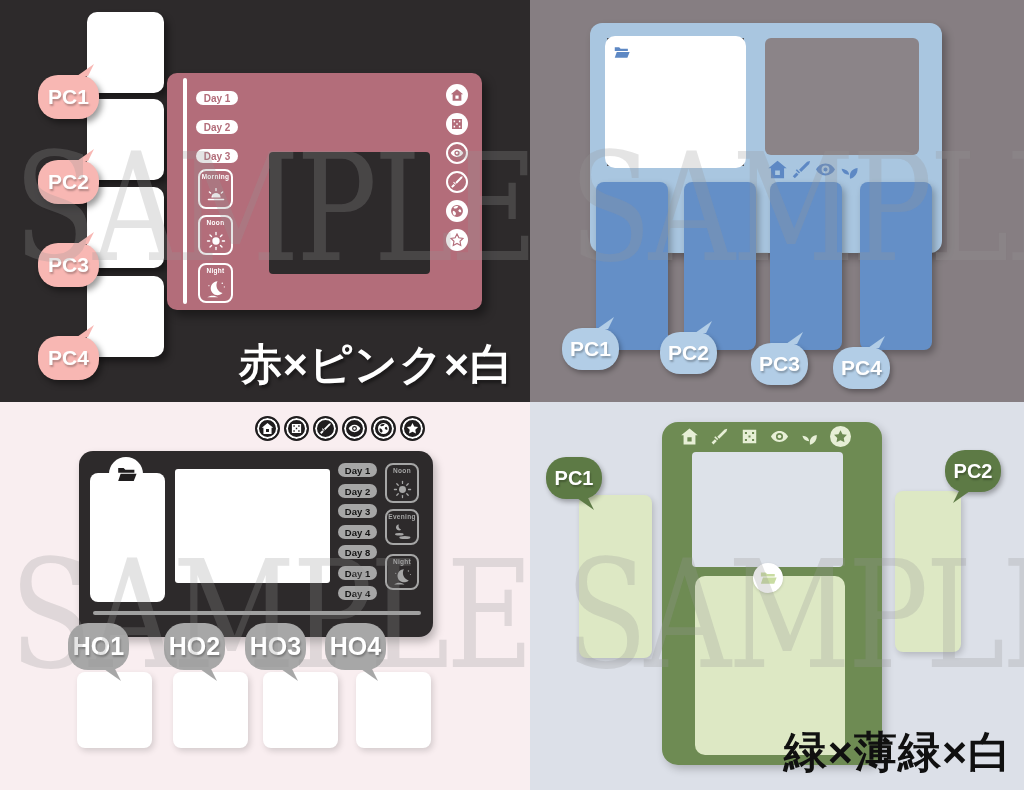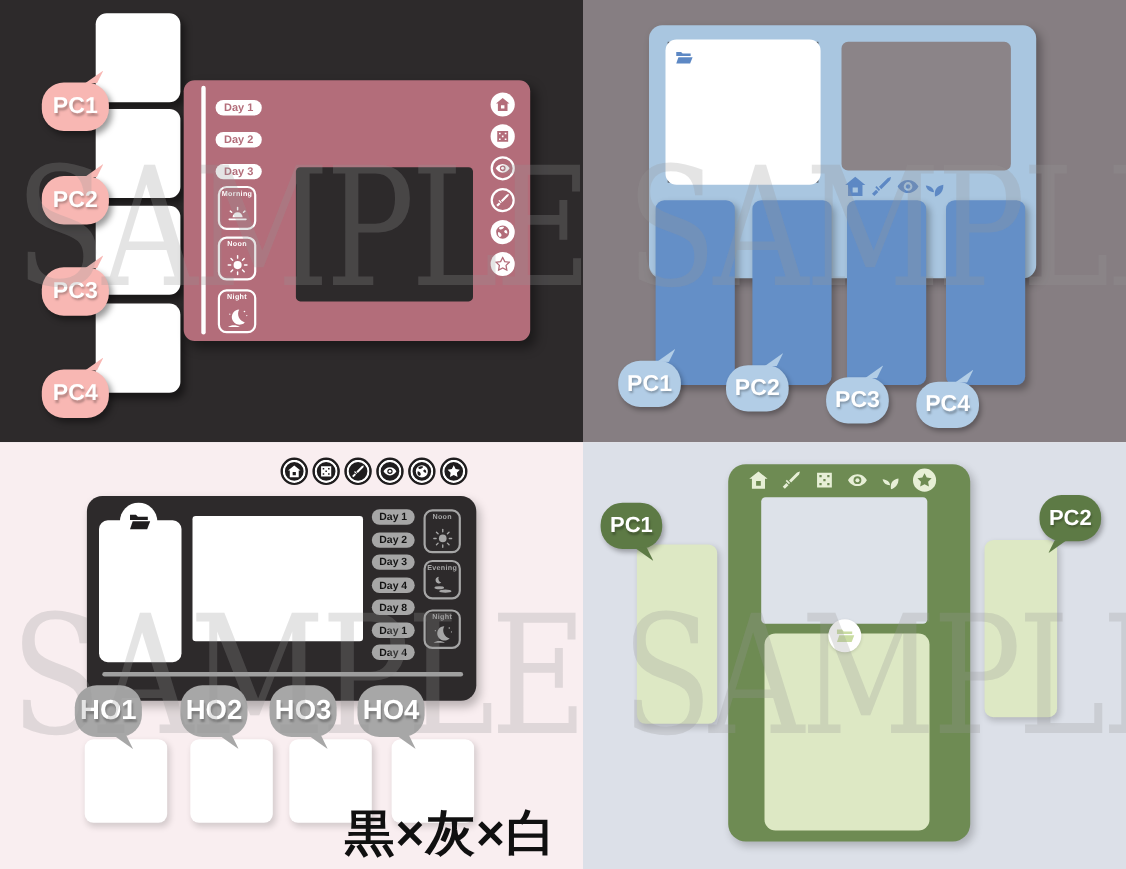--- a/index.html
+++ b/index.html
@@ -281,20 +281,21 @@
         <span class="bubble-text">PC2</span>
       </div>
     <div class="bubble b3">
         <span class="tail tail-up"></span>
         <span class="bubble-text">PC3</span>
       </div>
     <div class="bubble b4">
         <span class="tail tail-up"></span>
         <span class="bubble-text">PC4</span>
       </div>
+    <div class="title">赤×ピンク×白</div>
   </section>
 
   <section class="q q2">
     <div class="panel2">
       <div class="photo">
         <span class="backing"></span>
         <span class="face"></span>
         <span class="icon folder">
             <svg viewBox="0 0 24 24" aria-hidden="true">
               <use href="#i-folder"></use>
@@ -450,21 +451,20 @@
         <span class="bubble-text">HO3</span>
       </div>
     <div class="bubble hb4">
         <span class="tail tail-down-r"></span>
         <span class="bubble-text">HO4</span>
       </div>
     <div class="sq s1"></div>
     <div class="sq s2"></div>
     <div class="sq s3"></div>
     <div class="sq s4"></div>
-    <div class="title">黒×灰×白</div>
   </section>
 
   <section class="q q4">
     <div class="panel4">
       <div class="tabs4">
           <span class="icon">
             <svg viewBox="0 0 24 24" aria-hidden="true">
               <use href="#i-house"></use>
             </svg>
           </span>
@@ -507,17 +507,18 @@
     <div class="card cl"></div>
     <div class="card cr"></div>
     <div class="bubble b1">
         <span class="tail tail-down-r"></span>
         <span class="bubble-text">PC1</span>
       </div>
     <div class="bubble b2">
         <span class="tail tail-down-l"></span>
         <span class="bubble-text">PC2</span>
       </div>
+    <div class="title">緑×薄緑×白</div>
   </section>
 
   <div class="wm wm-top">SAMPLE SAMPLE</div>
   <div class="wm wm-bottom">SAMPLE SAMPLE</div>
 </div>
 
 </body></html>

